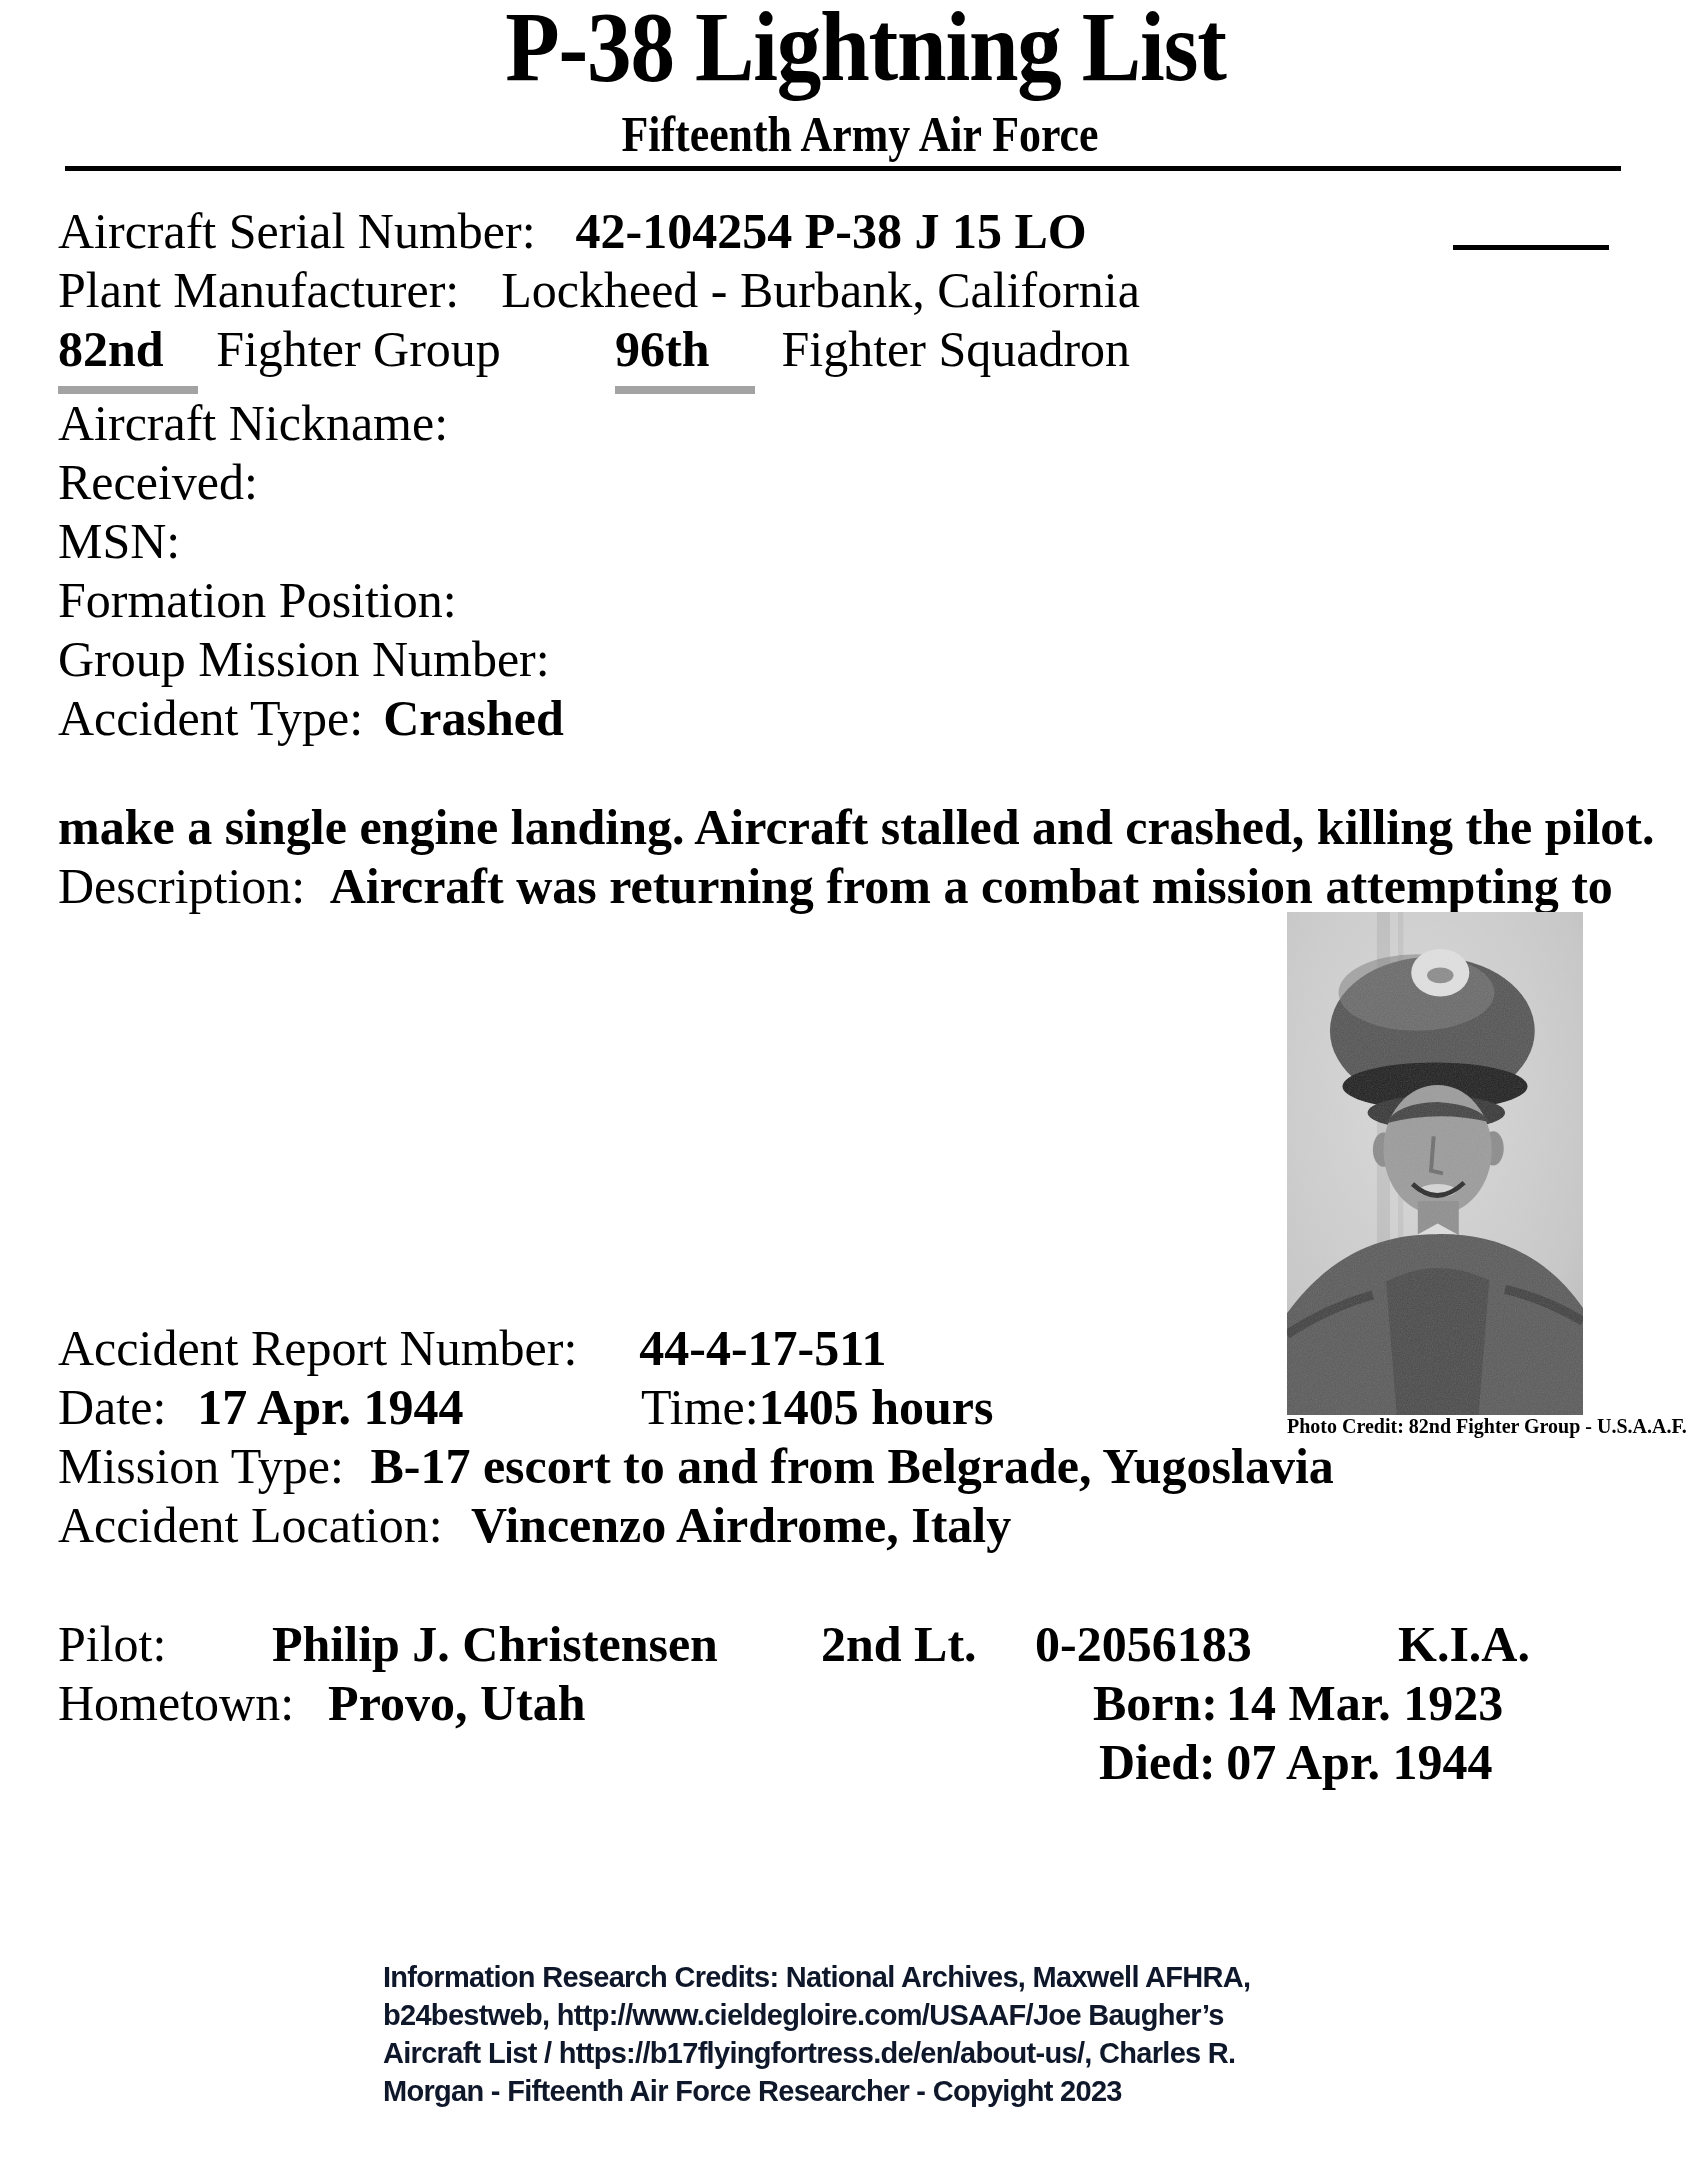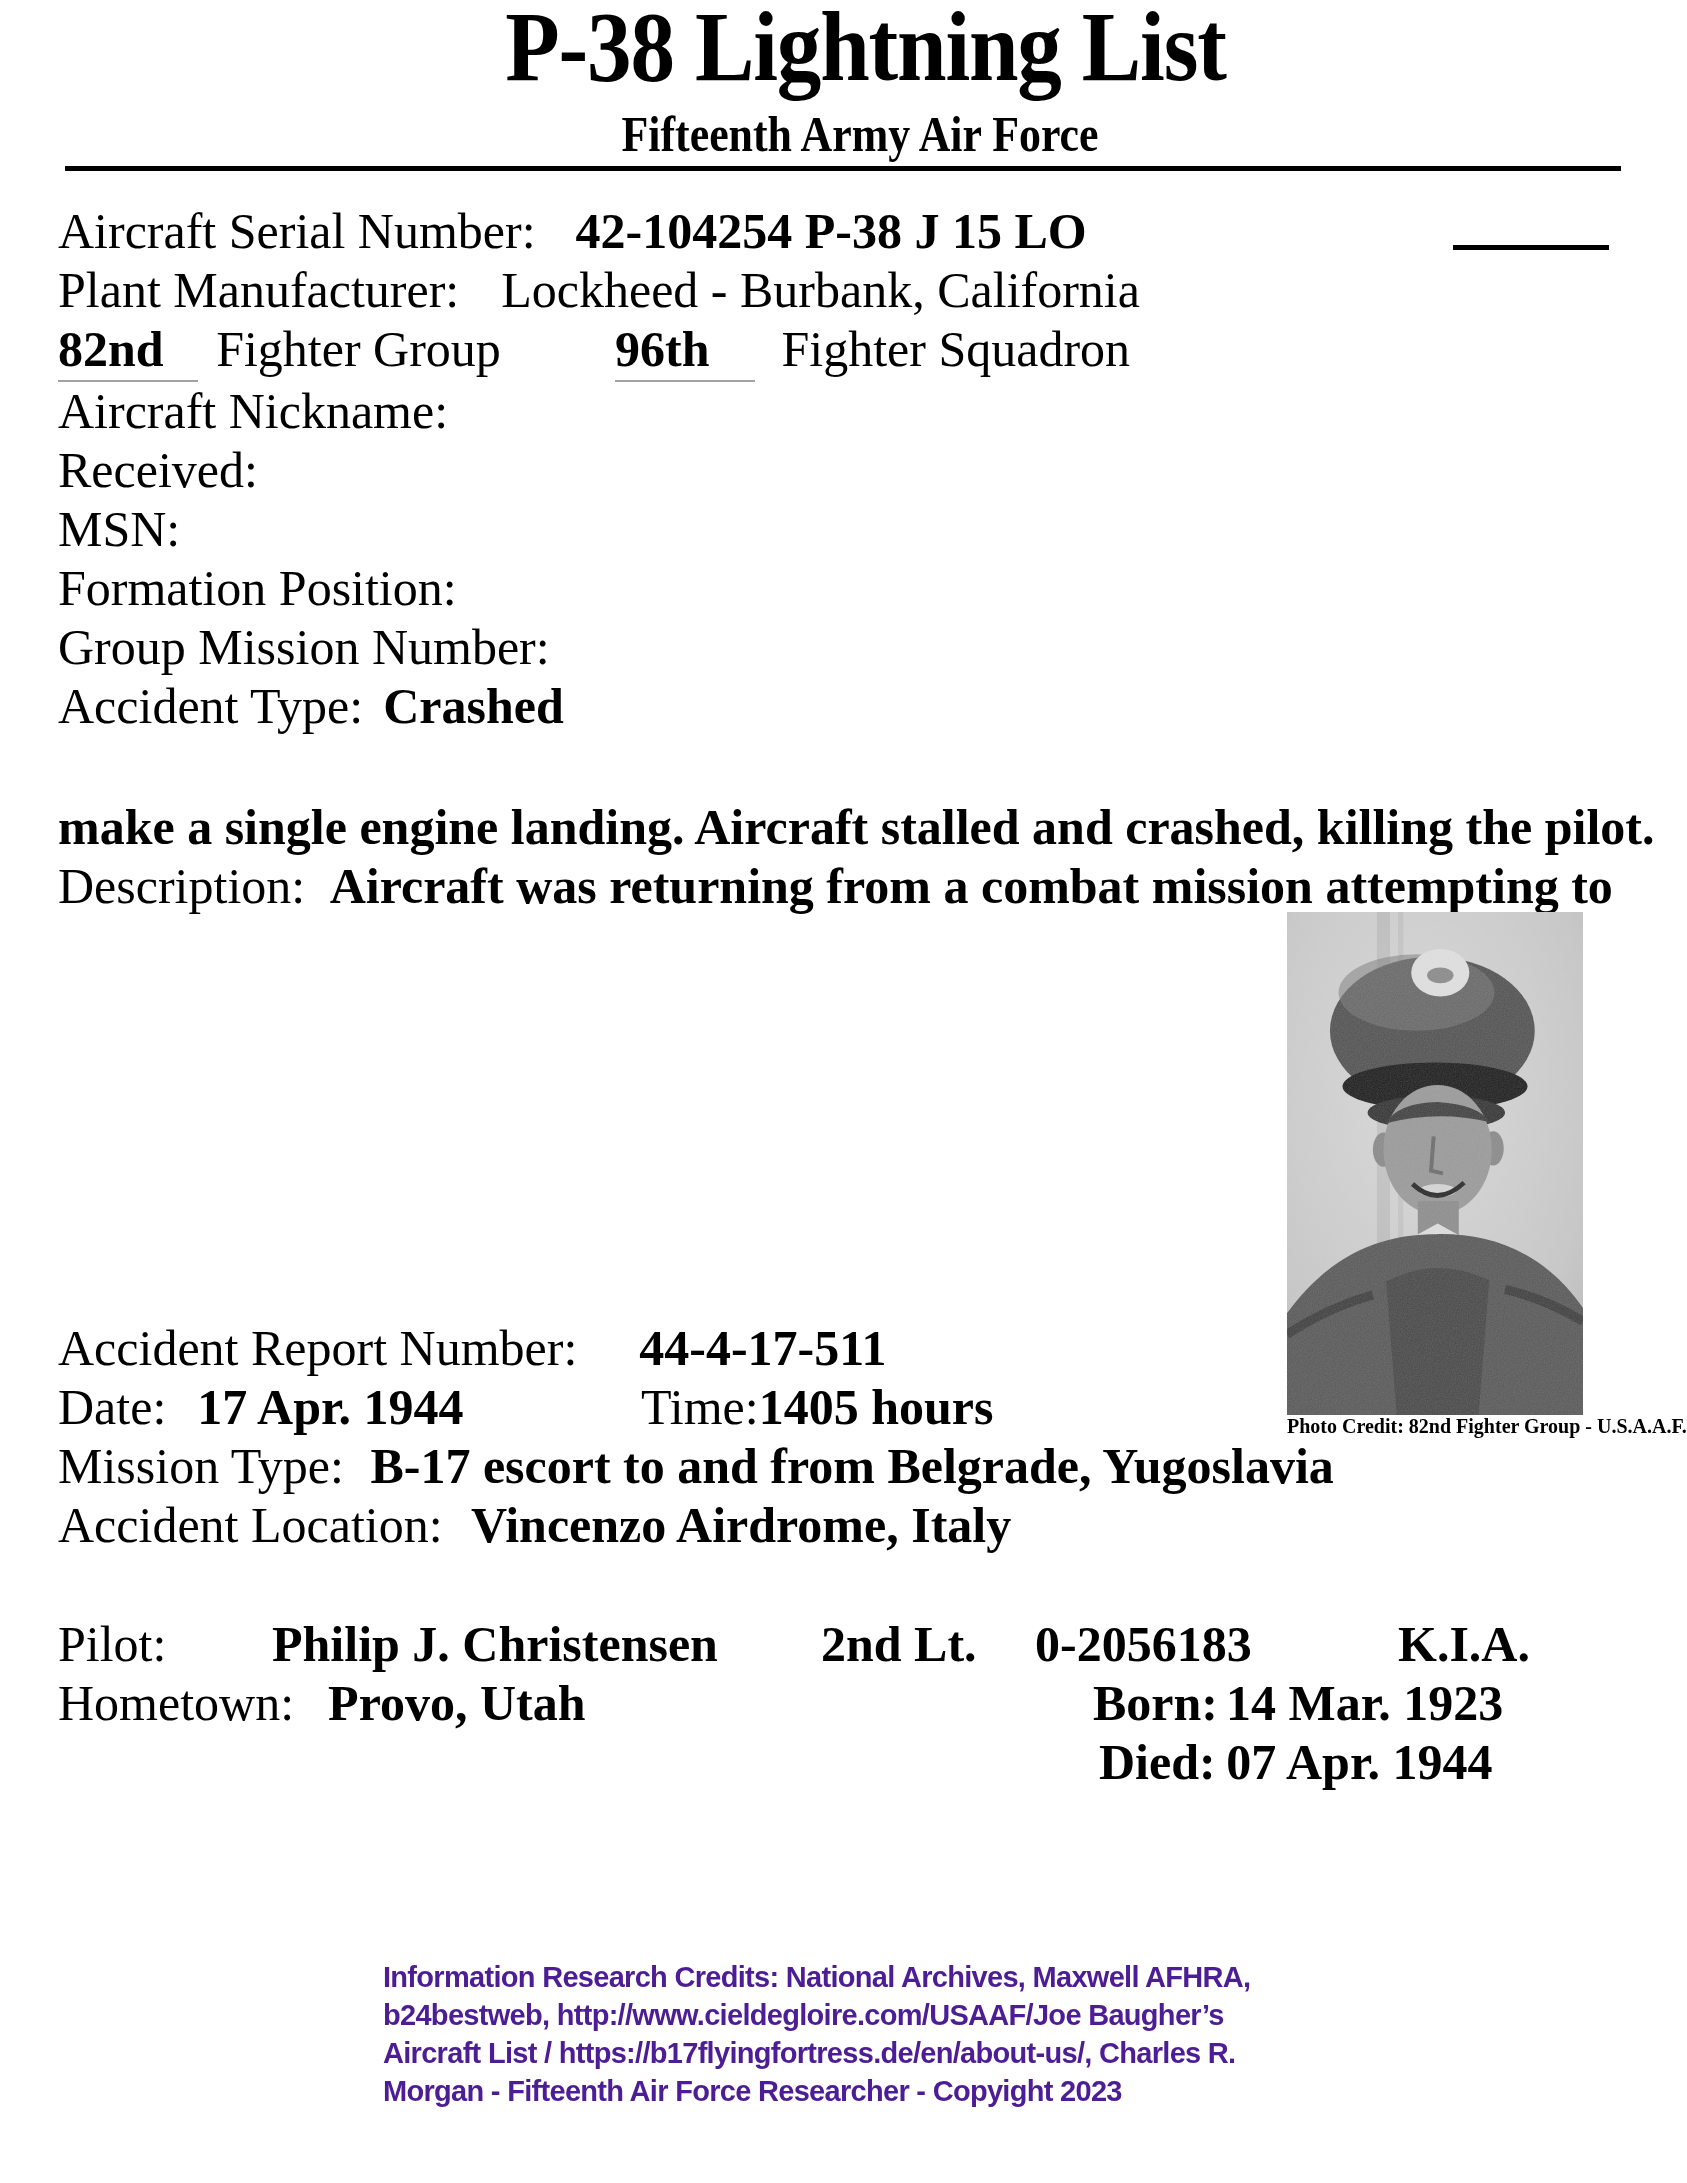--- a/index.html
+++ b/index.html
@@ -12,29 +12,29 @@
             font-weight:bold;transform:translateX(16.5px) scaleX(0.86);}
   .rule{top:166px;left:65px;width:1556px;height:4.6px;background:#000;}
   .blank-bar{top:245px;left:1453px;width:156px;height:4.6px;background:#000;}
   .block{font-size:50px;line-height:59px;white-space:nowrap;}
   .blockA{top:202px;left:58px;}
   .blockB{top:798px;left:58px;}
   .blockC{top:1319px;left:58px;}
   .blockD{top:1615px;left:58px;width:1575px;}
   .line{position:relative;}
   .b{font-weight:bold;}
-  .u{display:inline-block;border-bottom:2px solid #a3a3a3;padding-bottom:6px;line-height:50px;}
+  .u{display:inline-block;border-bottom:8px solid #a3a3a3;padding-bottom:12px;line-height:50px;}
   .u82{padding-right:34px;}
   .u96{padding-right:46px;}
   .photo{top:912px;left:1287px;width:296px;height:503px;}
   .photo svg{width:100%;height:100%;display:block;filter:grayscale(1) contrast(1.08) brightness(1.02);}
   .credit{top:1415px;left:1287px;width:296px;text-align:center;font-size:20px;line-height:22.5px;
           font-weight:bold;white-space:nowrap;}
   .footer{top:1958px;left:383px;font-family:"Liberation Sans", sans-serif;font-weight:bold;
-          font-size:29px;line-height:38px;letter-spacing:-0.7px;color:#4c1d95;white-space:nowrap;}
+          font-size:29px;line-height:38px;letter-spacing:-0.7px;color:#0f172a;white-space:nowrap;}
   
   .off{position:absolute;}
 </style>
 </head>
 <body>
 
 <div class="page">
 
   <div class="abs title">P-38 Lightning List</div>
   <div class="abs subtitle">Fifteenth Army Air Force</div>

